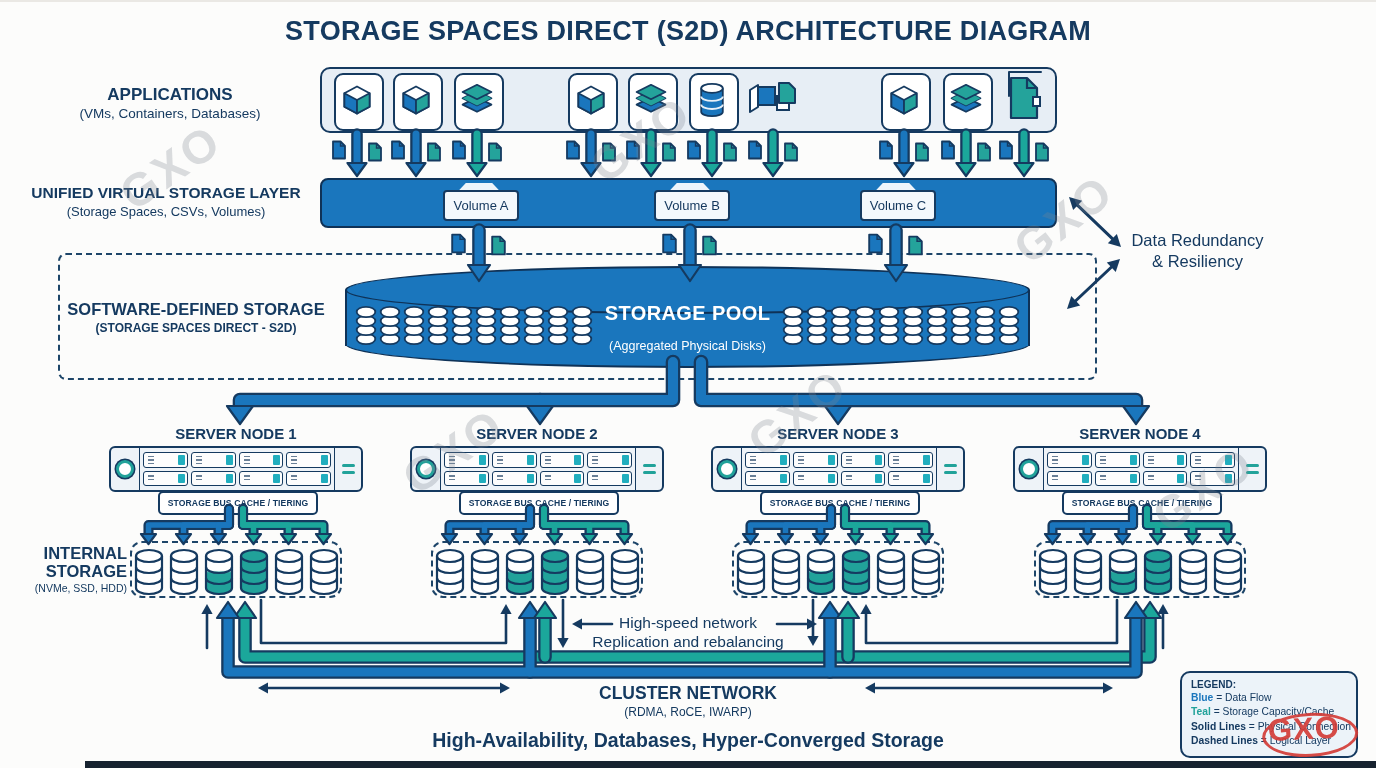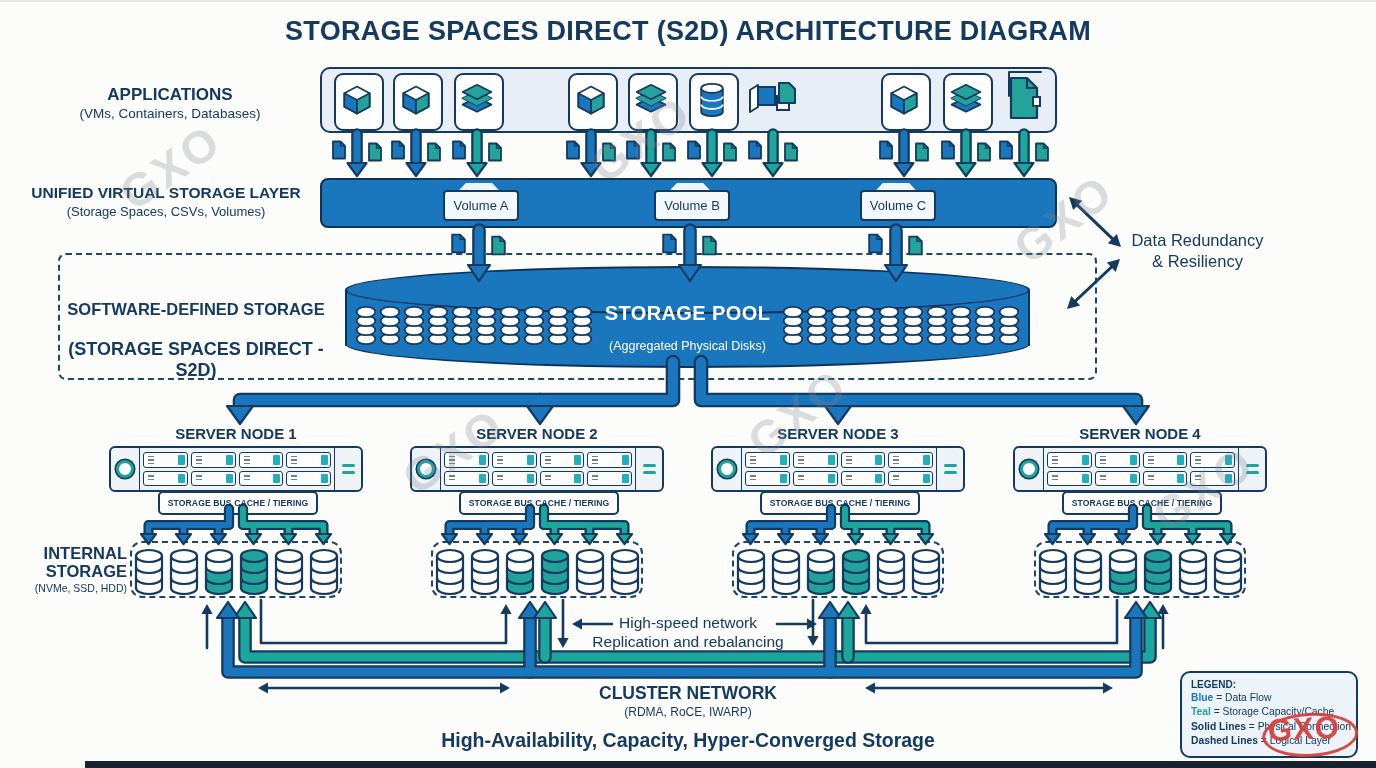--- a/index.html
+++ b/index.html
@@ -115,21 +115,21 @@
   <div class="abs side-lbl ctr" style="left:30px;top:85px;width:280px">
     <div class="b" style="font-size:17px">APPLICATIONS</div>
     <div style="font-size:13.5px;margin-top:1px">(VMs, Containers, Databases)</div>
   </div>
   <div class="abs side-lbl ctr" style="left:20px;top:184px;width:292px">
     <div class="b" style="font-size:15.5px">UNIFIED VIRTUAL STORAGE LAYER</div>
     <div style="font-size:13px;margin-top:2px">(Storage Spaces, CSVs, Volumes)</div>
   </div>
   <div class="abs side-lbl ctr" style="left:62px;top:300px;width:268px">
     <div class="b" style="font-size:16.5px">SOFTWARE-DEFINED STORAGE</div>
-    <div class="b" style="font-size:18px;margin-top:20px">(STORAGE SPACES DIRECT - S2D)</div>
+    <div class="b" style="font-size:12px;margin-top:2px">(STORAGE SPACES DIRECT - S2D)</div>
   </div>
   <div class="abs side-lbl" style="left:8px;top:544px;width:119px;text-align:right">
     <div class="b" style="font-size:16.5px;line-height:18px">INTERNAL</div>
     <div class="b" style="font-size:16.5px;line-height:18px">STORAGE</div>
     <div style="font-size:10.5px;margin-top:2px">(NVMe, SSD, HDD)</div>
   </div>
 
   <div class="abs" id="appbar"></div>
   <div class="abs" id="volbar"></div>
   <div class="abs" id="sdsbox"></div>
@@ -377,21 +377,21 @@
     </div>
 
   <div class="abs ctr" style="left:538px;top:613px;width:300px;z-index:7">
     <div style="font-size:15.5px;line-height:19px">High-speed network</div>
     <div style="font-size:15.5px;line-height:19px">Replication and rebalancing</div>
   </div>
   <div class="abs ctr" style="left:538px;top:683px;width:300px;z-index:7">
     <div class="b" style="font-size:17.5px">CLUSTER NETWORK</div>
     <div style="font-size:12px;margin-top:1px">(RDMA, RoCE, IWARP)</div>
   </div>
-  <div class="abs ctr" style="left:338px;top:729px;width:700px;font-size:19.5px;font-weight:700;z-index:7">High-Availability, Capacity, Hyper-Converged Storage</div>
+  <div class="abs ctr" style="left:338px;top:729px;width:700px;font-size:19.5px;font-weight:700;z-index:7">High-Availability, Databases, Hyper-Converged Storage</div>
 
   <div id="legend">
     <div class="lg-title">LEGEND:</div>
     <div id="lg-items">
         <div class="lg-item"><span class="k" style="color: rgb(26, 118, 189);">Blue</span><span> = Data Flow</span></div>
         <div class="lg-item"><span class="k" style="color: rgb(33, 162, 154);">Teal</span><span> = Storage Capacity/Cache</span></div>
         <div class="lg-item"><span class="k" style="color: rgb(21, 58, 96);">Solid Lines</span><span> = Physical Connection</span></div>
         <div class="lg-item"><span class="k" style="color: rgb(21, 58, 96);">Dashed Lines</span><span> = Logical Layer</span></div>
       </div>
   </div>

